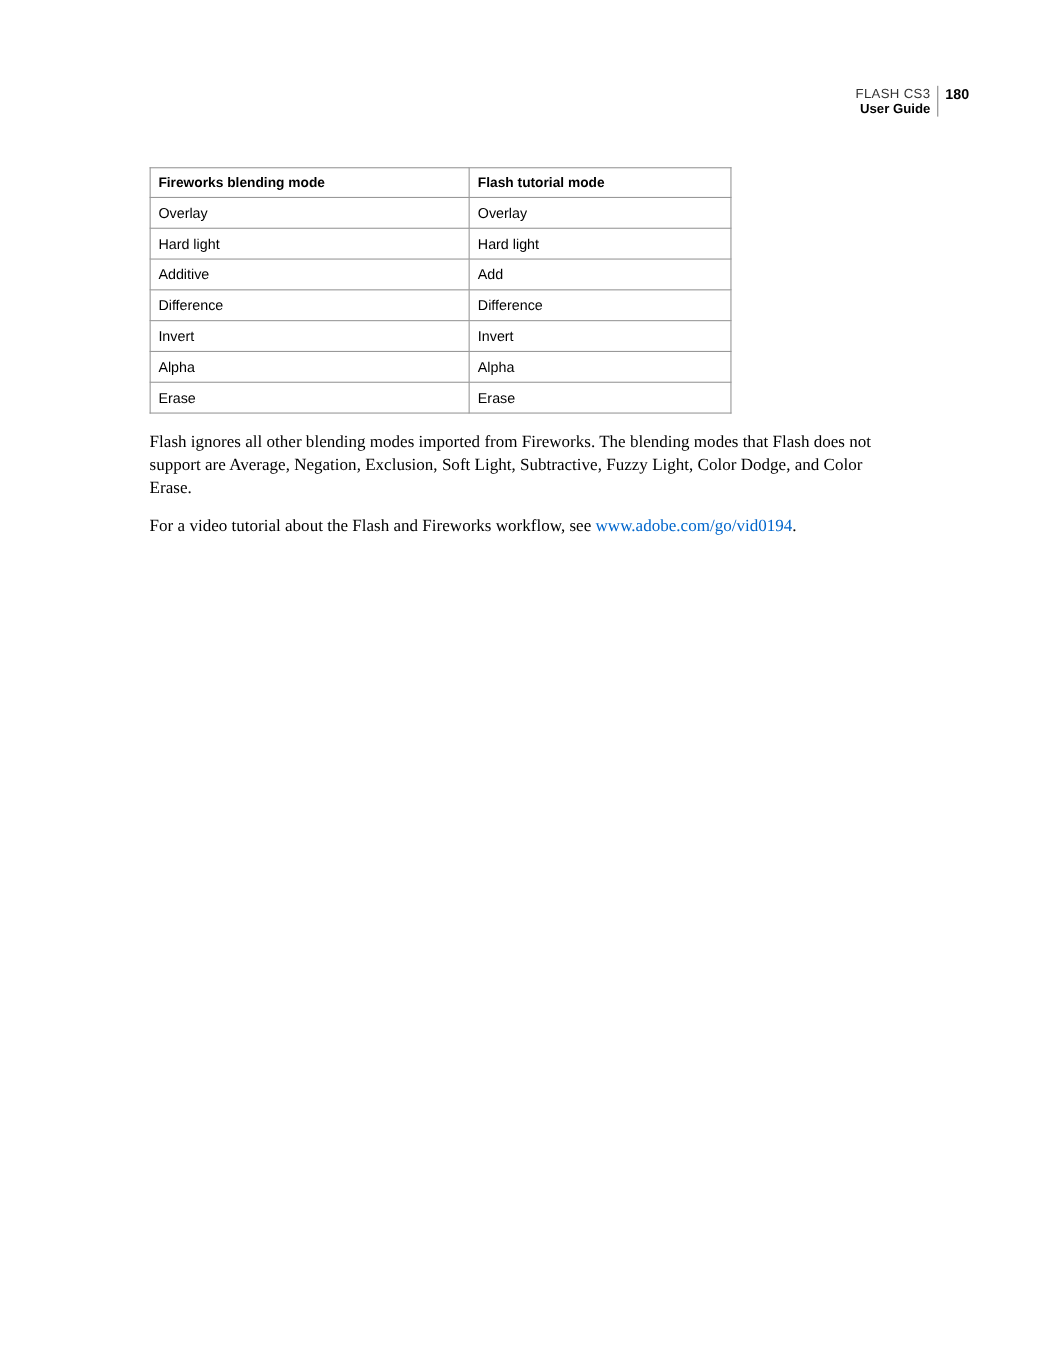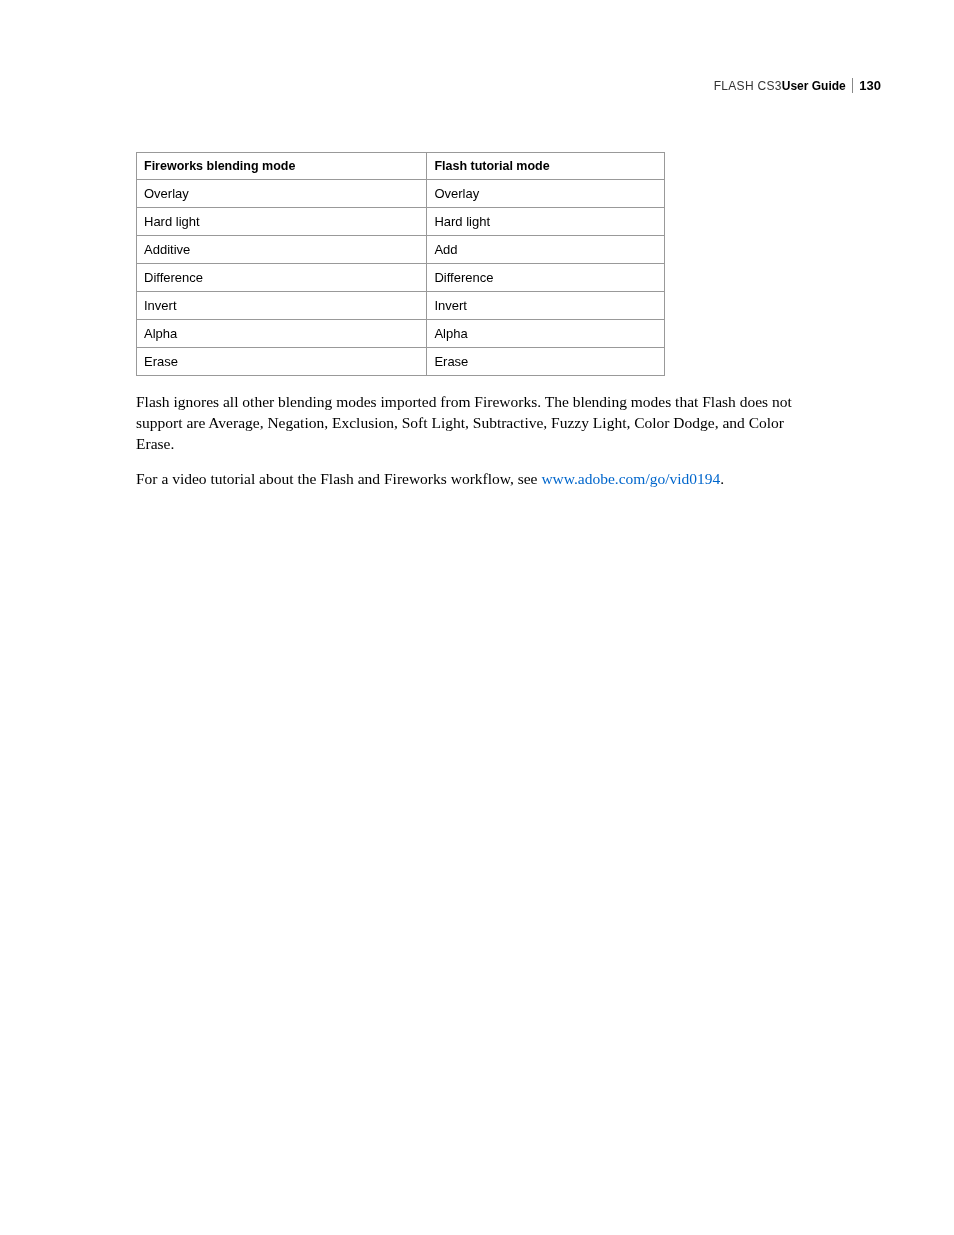--- a/index.html
+++ b/index.html
@@ -20,21 +20,21 @@
       top: 78px;
       right: 73px;
       text-align: right;
       font-family: "Myriad Pro", "Segoe UI", Arial, sans-serif;
       font-size: 12px;
       display: flex;
       align-items: stretch;
     }
     .header-labels {
       display: flex;
-      flex-direction: row;
+      flex-direction: column;
       align-items: flex-end;
       padding-right: 6px;
       justify-content: center;
     }
     .header-product {
       color: #333;
       letter-spacing: 0.3px;
     }
     .header-guide {
       color: #000;
@@ -101,21 +101,21 @@
   </style>
 </head>
 <body>
 
 <div class="header">
   <div class="header-labels">
     <span class="header-product">FLASH CS3</span>
     <span class="header-guide">User Guide</span>
   </div>
   <div class="header-divider"></div>
-  <div class="header-page">130</div>
+  <div class="header-page">180</div>
 </div>
 
 <div class="content">
   <table>
     <thead>
       <tr>
         <th class="col1">Fireworks blending mode</th>
         <th class="col2">Flash tutorial mode</th>
       </tr>
     </thead>

